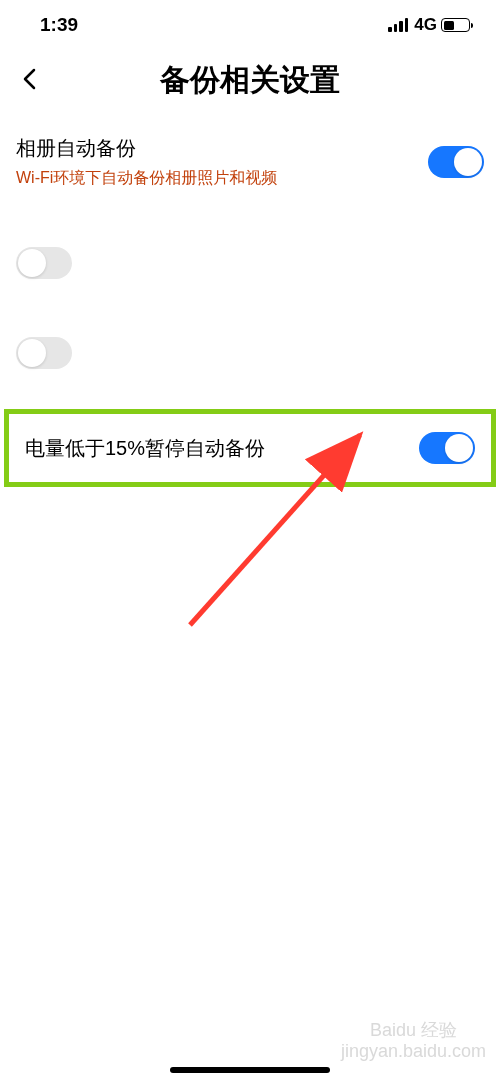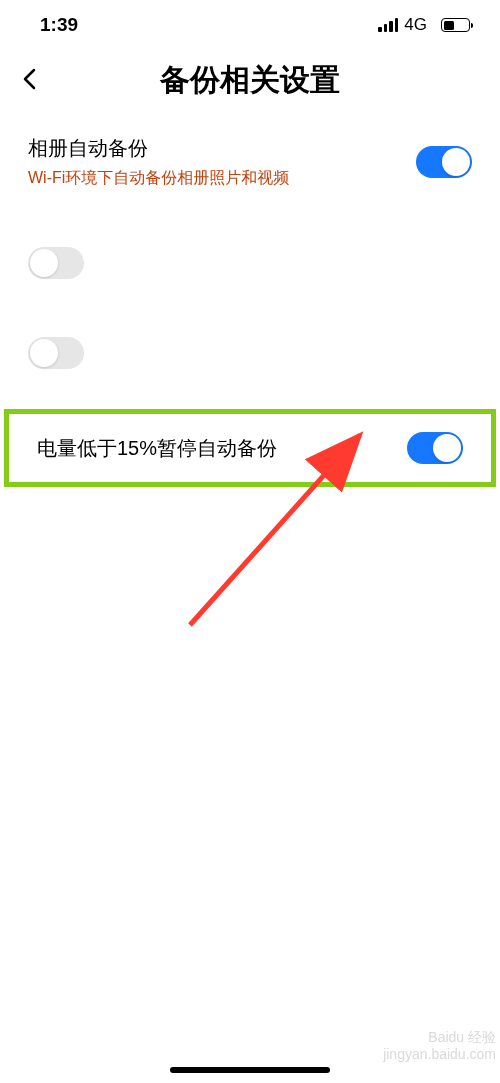--- a/index.html
+++ b/index.html
@@ -38,22 +38,22 @@
       width: 3.5px;
       background: #000;
       border-radius: 1px;
     }
     .signal-bar:nth-child(1) { height: 5px; }
     .signal-bar:nth-child(2) { height: 8px; }
     .signal-bar:nth-child(3) { height: 11px; }
     .signal-bar:nth-child(4) { height: 14px; }
     .network-label {
       font-size: 17px;
-      font-weight: 400;
-      margin-right: 10px;
+      font-weight: 700;
+      margin-right: 0;
     }
     .battery {
       width: 29px;
       height: 14px;
       border: 1.5px solid #000;
       border-radius: 4px;
       position: relative;
       display: flex;
       align-items: center;
       padding: 1.5px;
@@ -89,21 +89,21 @@
     .nav-title {
       flex: 1;
       text-align: center;
       font-size: 30px;
       font-weight: 600;
     }
     .setting-row {
       display: flex;
       align-items: center;
       justify-content: space-between;
-      padding: 18px 28px;
+      padding: 18px 16px;
     }
     .setting-text {
       display: flex;
       flex-direction: column;
       gap: 6px;
     }
     .setting-title {
       font-size: 20px;
       color: #000;
     }
@@ -158,24 +158,24 @@
       left: 50%;
       transform: translateX(-50%);
       width: 160px;
       height: 6px;
       background: #000;
       border-radius: 3px;
     }
     .watermark {
       position: absolute;
       bottom: 20px;
-      right: 4px;
+      right: 14px;
       color: rgba(180,180,180,0.5);
-      font-size: 14px;
-      text-align: right;
+      font-size: 18px;
+      text-align: center;
       line-height: 1.2;
     }
   </style>
 </head>
 <body>
 
 <div class="status-bar">
   <span>1:39</span>
   <div class="status-right">
     <div class="signal-bars">

